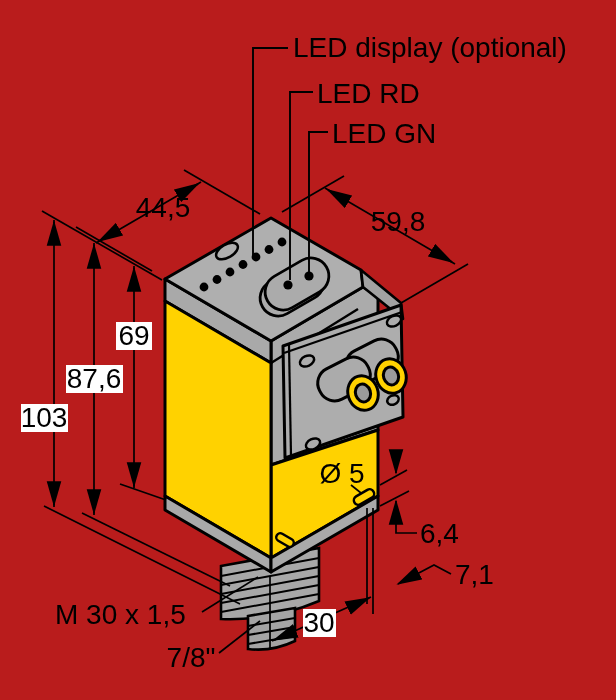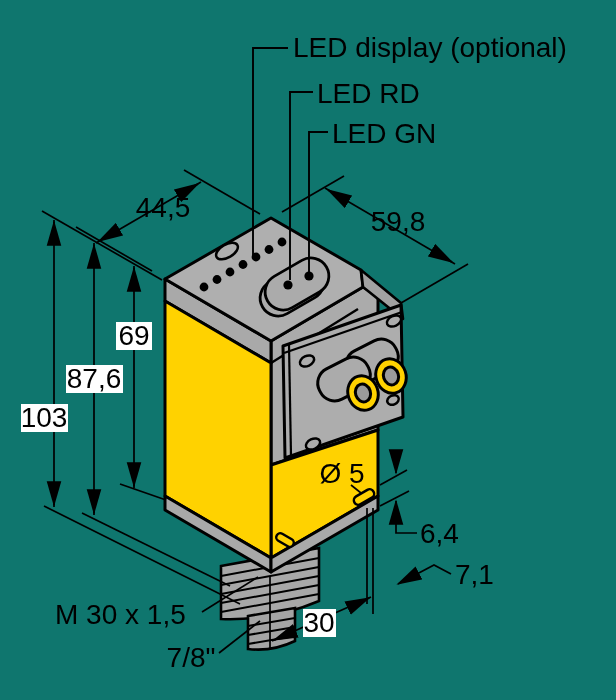--- a/index.html
+++ b/index.html
@@ -1,16 +1,16 @@
 <!DOCTYPE html>
 <html><head>
 <meta charset="utf-8">
 <style>
   html,body{margin:0;padding:0;background:#ffffff;}
-  .stage{width:616px;height:700px;position:relative;background:#0f766e;overflow:hidden;}
+  .stage{width:616px;height:700px;position:relative;background:#b91c1c;overflow:hidden;}
   svg{display:block;}
   text{font-family:"Liberation Sans", sans-serif;fill:#000;}
   .dim{font-size:28px;}
   .lbl{font-size:28px;}
 </style>
 </head>
 <body>
 
 <div class="stage">
 <svg width="616" height="700" viewBox="0 0 616 700">

